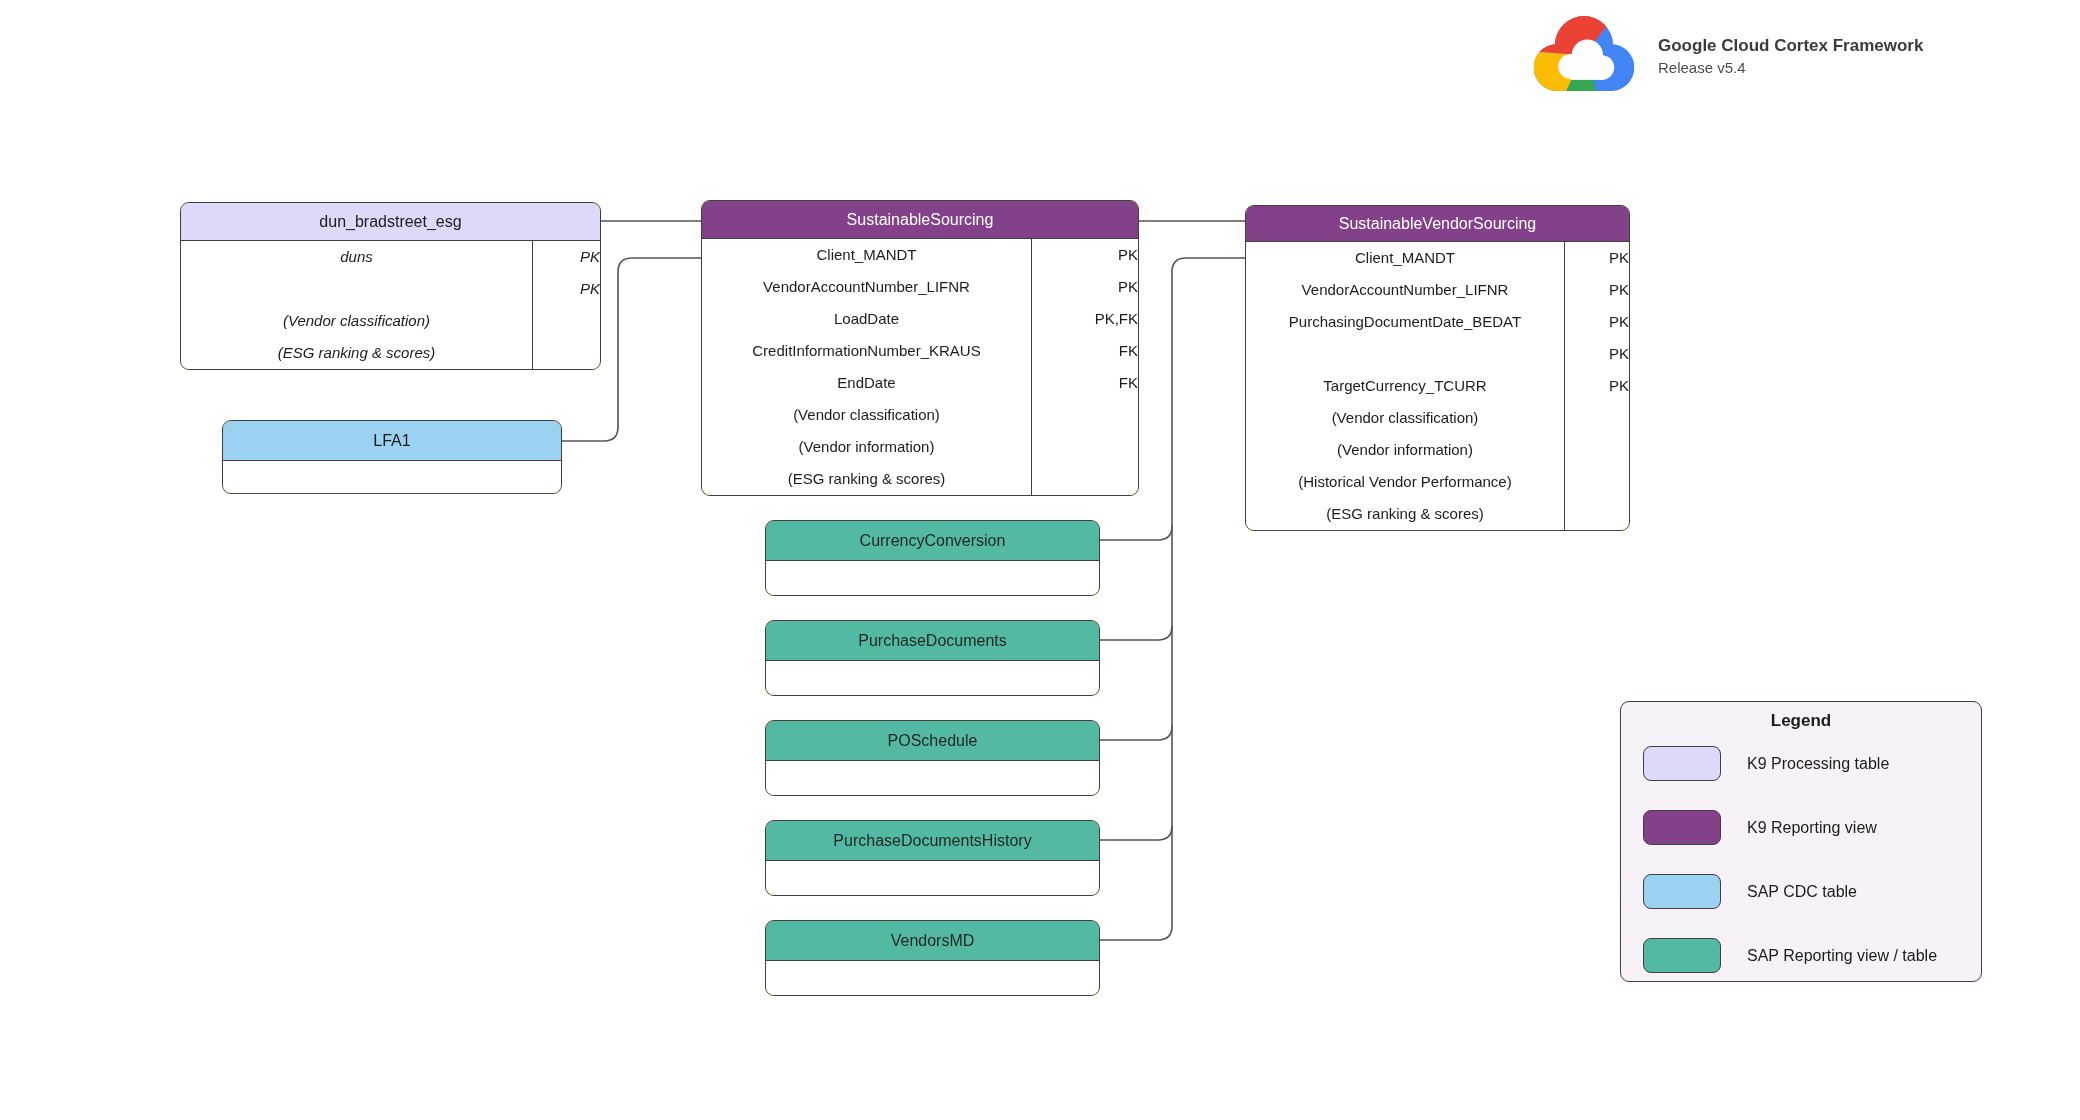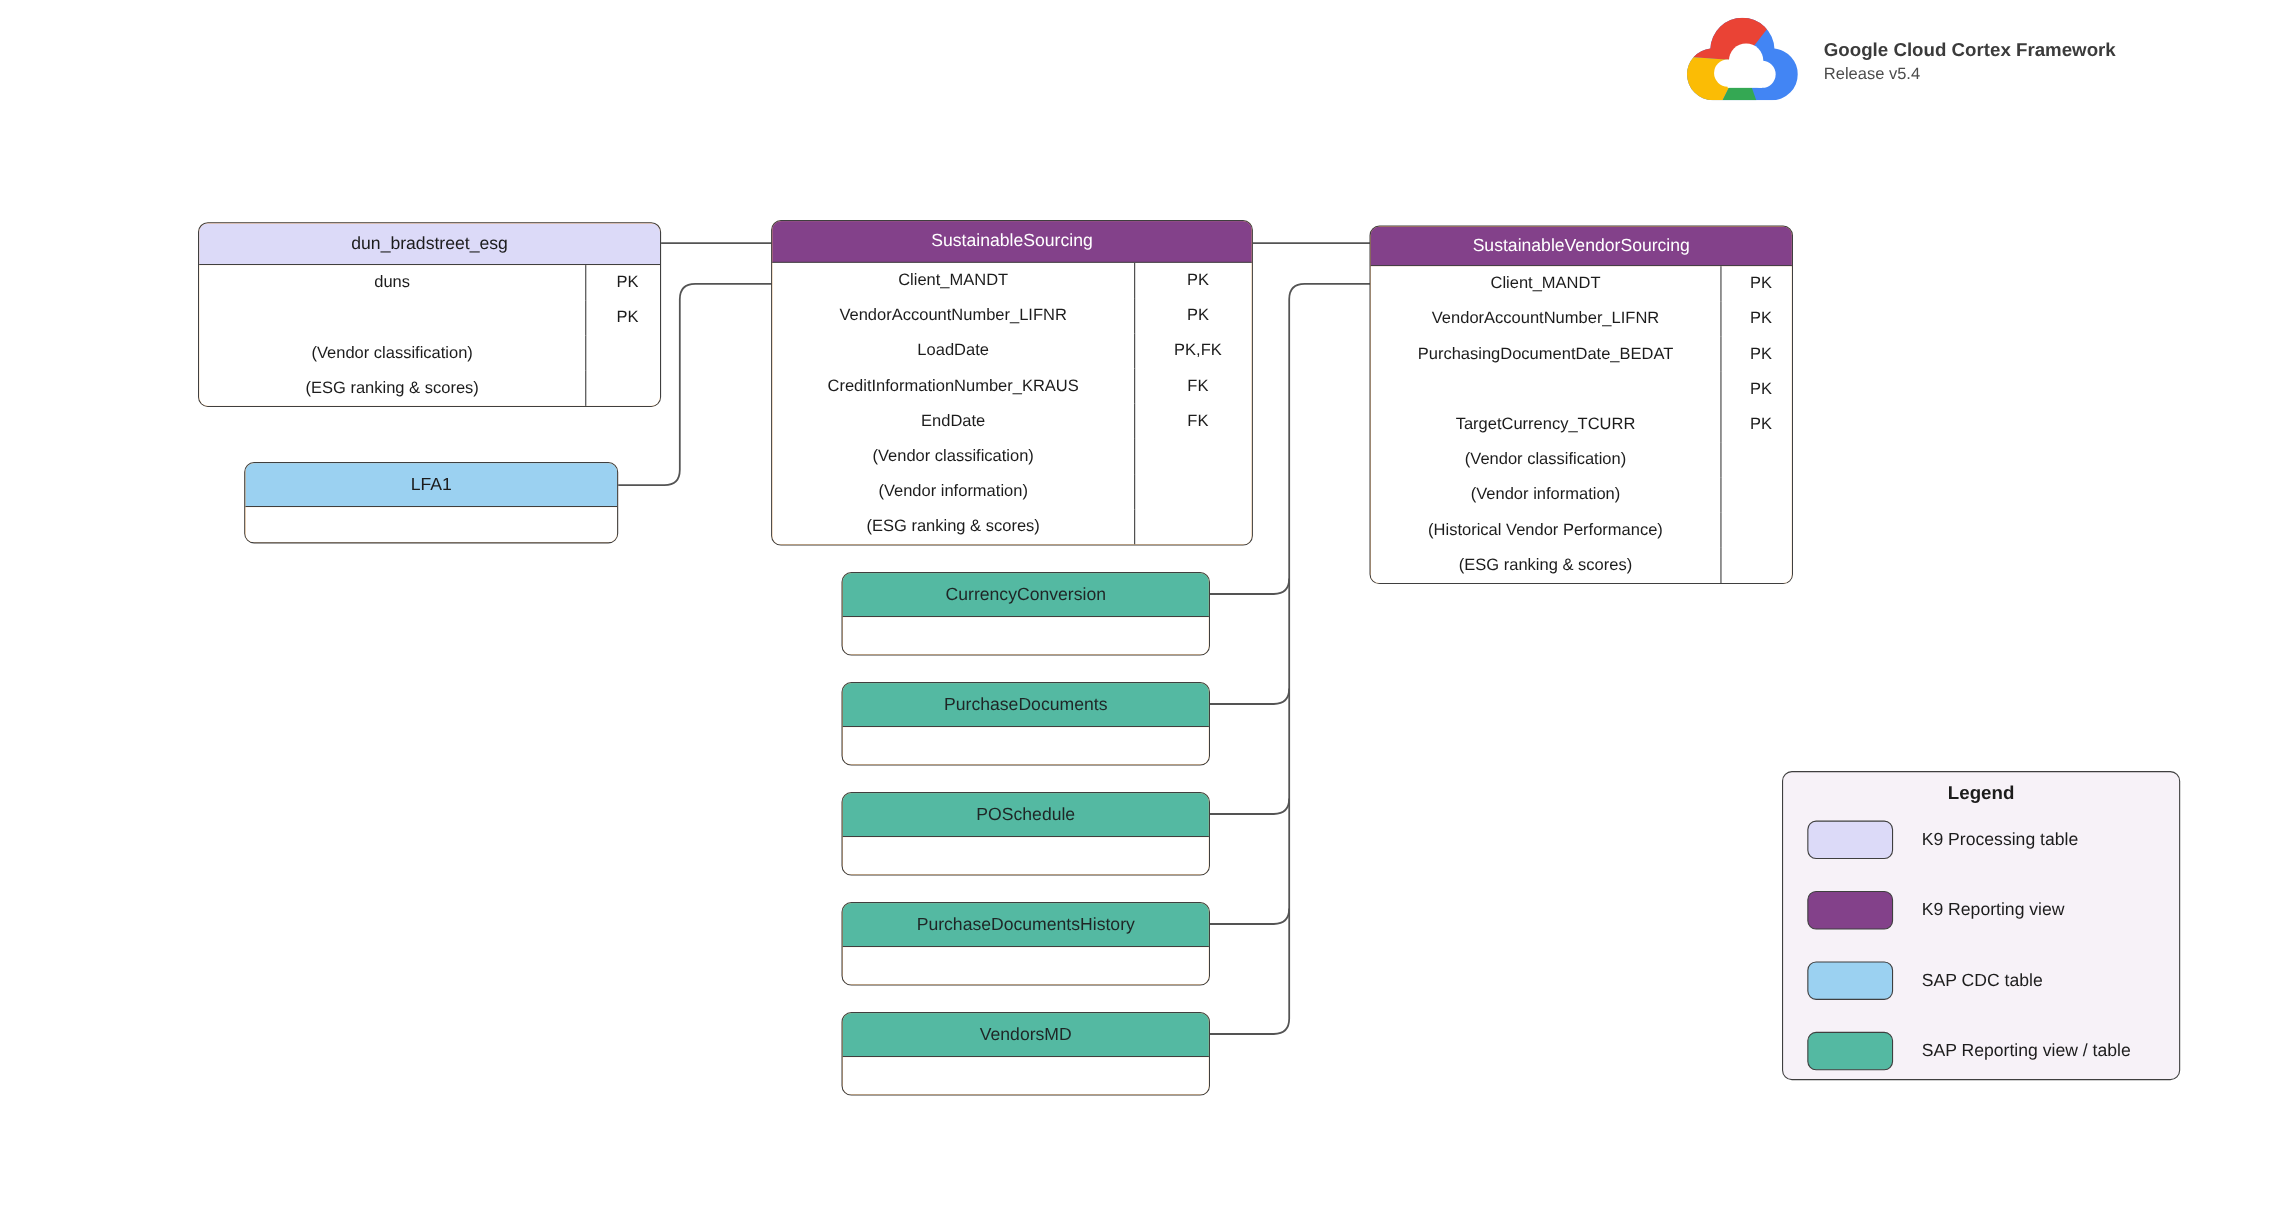--- a/index.html
+++ b/index.html
@@ -2,40 +2,40 @@
 <html><head>
 <meta charset="utf-8">
 <style>
   html,body{margin:0;padding:0;background:#ffffff;}
   #canvas{
     position:relative;width:2080px;height:1120px;background:#ffffff;overflow:hidden;
     font-family:"Liberation Sans",sans-serif;color:#1c1c1c;
   }
   
   .entity{
-    position:absolute;background:#fdba74;border:1.5px solid #3f3f3f;border-radius:9px;
+    position:absolute;background:#eab308;border:1.5px solid #3f3f3f;border-radius:9px;
     box-sizing:border-box;overflow:hidden;
   }
   .ehead{
     height:38px;line-height:38px;text-align:center;font-size:16px;
     border-bottom:1.5px solid #3f3f3f;box-sizing:border-box;
     white-space:nowrap;overflow:hidden;
   }
   .entity.small .ehead{height:40px;line-height:40px;}
   .type-k9-processing .ehead{background:#dcdaf8;color:#1c1c1c;}
   .type-k9-reporting .ehead{background:#83418a;color:#ffffff;}
   .type-sap-cdc .ehead{background:#9bd1f1;color:#1c1c1c;}
   .type-sap-reporting .ehead{background:#54b9a2;color:#1f2626;}
   .ebody{display:grid;grid-auto-rows:32px;background:#ffffff;}
   .fname{
     grid-column:1;font-size:15px;line-height:32px;text-align:center;
     white-space:nowrap;overflow:hidden;
   }
   .fkey{
-    grid-column:2;font-size:15px;line-height:32px;text-align:center;
+    grid-column:2;font-size:15px;line-height:32px;text-align:right;
     border-left:1.5px solid #3f3f3f;padding-left:8px;box-sizing:border-box;white-space:nowrap;
   }
   .ebody.empty{display:block;height:34px;}
   
   #connectors{position:absolute;left:0;top:0;pointer-events:none;}
   #connectors path{fill:none;stroke:#545454;stroke-width:1.6px;}
   
   #brand{position:absolute;left:1528px;top:8px;display:flex;}
   #brand-text{position:absolute;left:1658px;top:36px;}
   #brand-title{font-size:17px;font-weight:bold;color:#3b3b3b;line-height:20px;}
@@ -103,21 +103,21 @@
       </g>
     </svg>
   </div>
   <div id="brand-text">
     <div id="brand-title">Google Cloud Cortex Framework</div>
     <div id="brand-release">Release v5.4</div>
   </div>
 
   <div class="entity type-k9-processing" style="left:180px;top:202px;width:421px;">
     <div class="ehead">dun_bradstreet_esg</div>
-    <div class="ebody" style="grid-template-columns:351px 1fr;">
+    <div class="ebody" style="grid-template-columns:351px 1fr;font-style:italic;">
       <div class="fname" style="grid-row:1;">duns</div>
       <div class="fkey" style="grid-row:1;">PK</div>
       <div class="fkey" style="grid-row:2;">PK</div>
       <div class="fname" style="grid-row:3;">(Vendor classification)</div>
       <div class="fkey" style="grid-row:3;"></div>
       <div class="fname" style="grid-row:4;">(ESG ranking &amp; scores)</div>
       <div class="fkey" style="grid-row:4;"></div>
     </div>
   </div>
 

